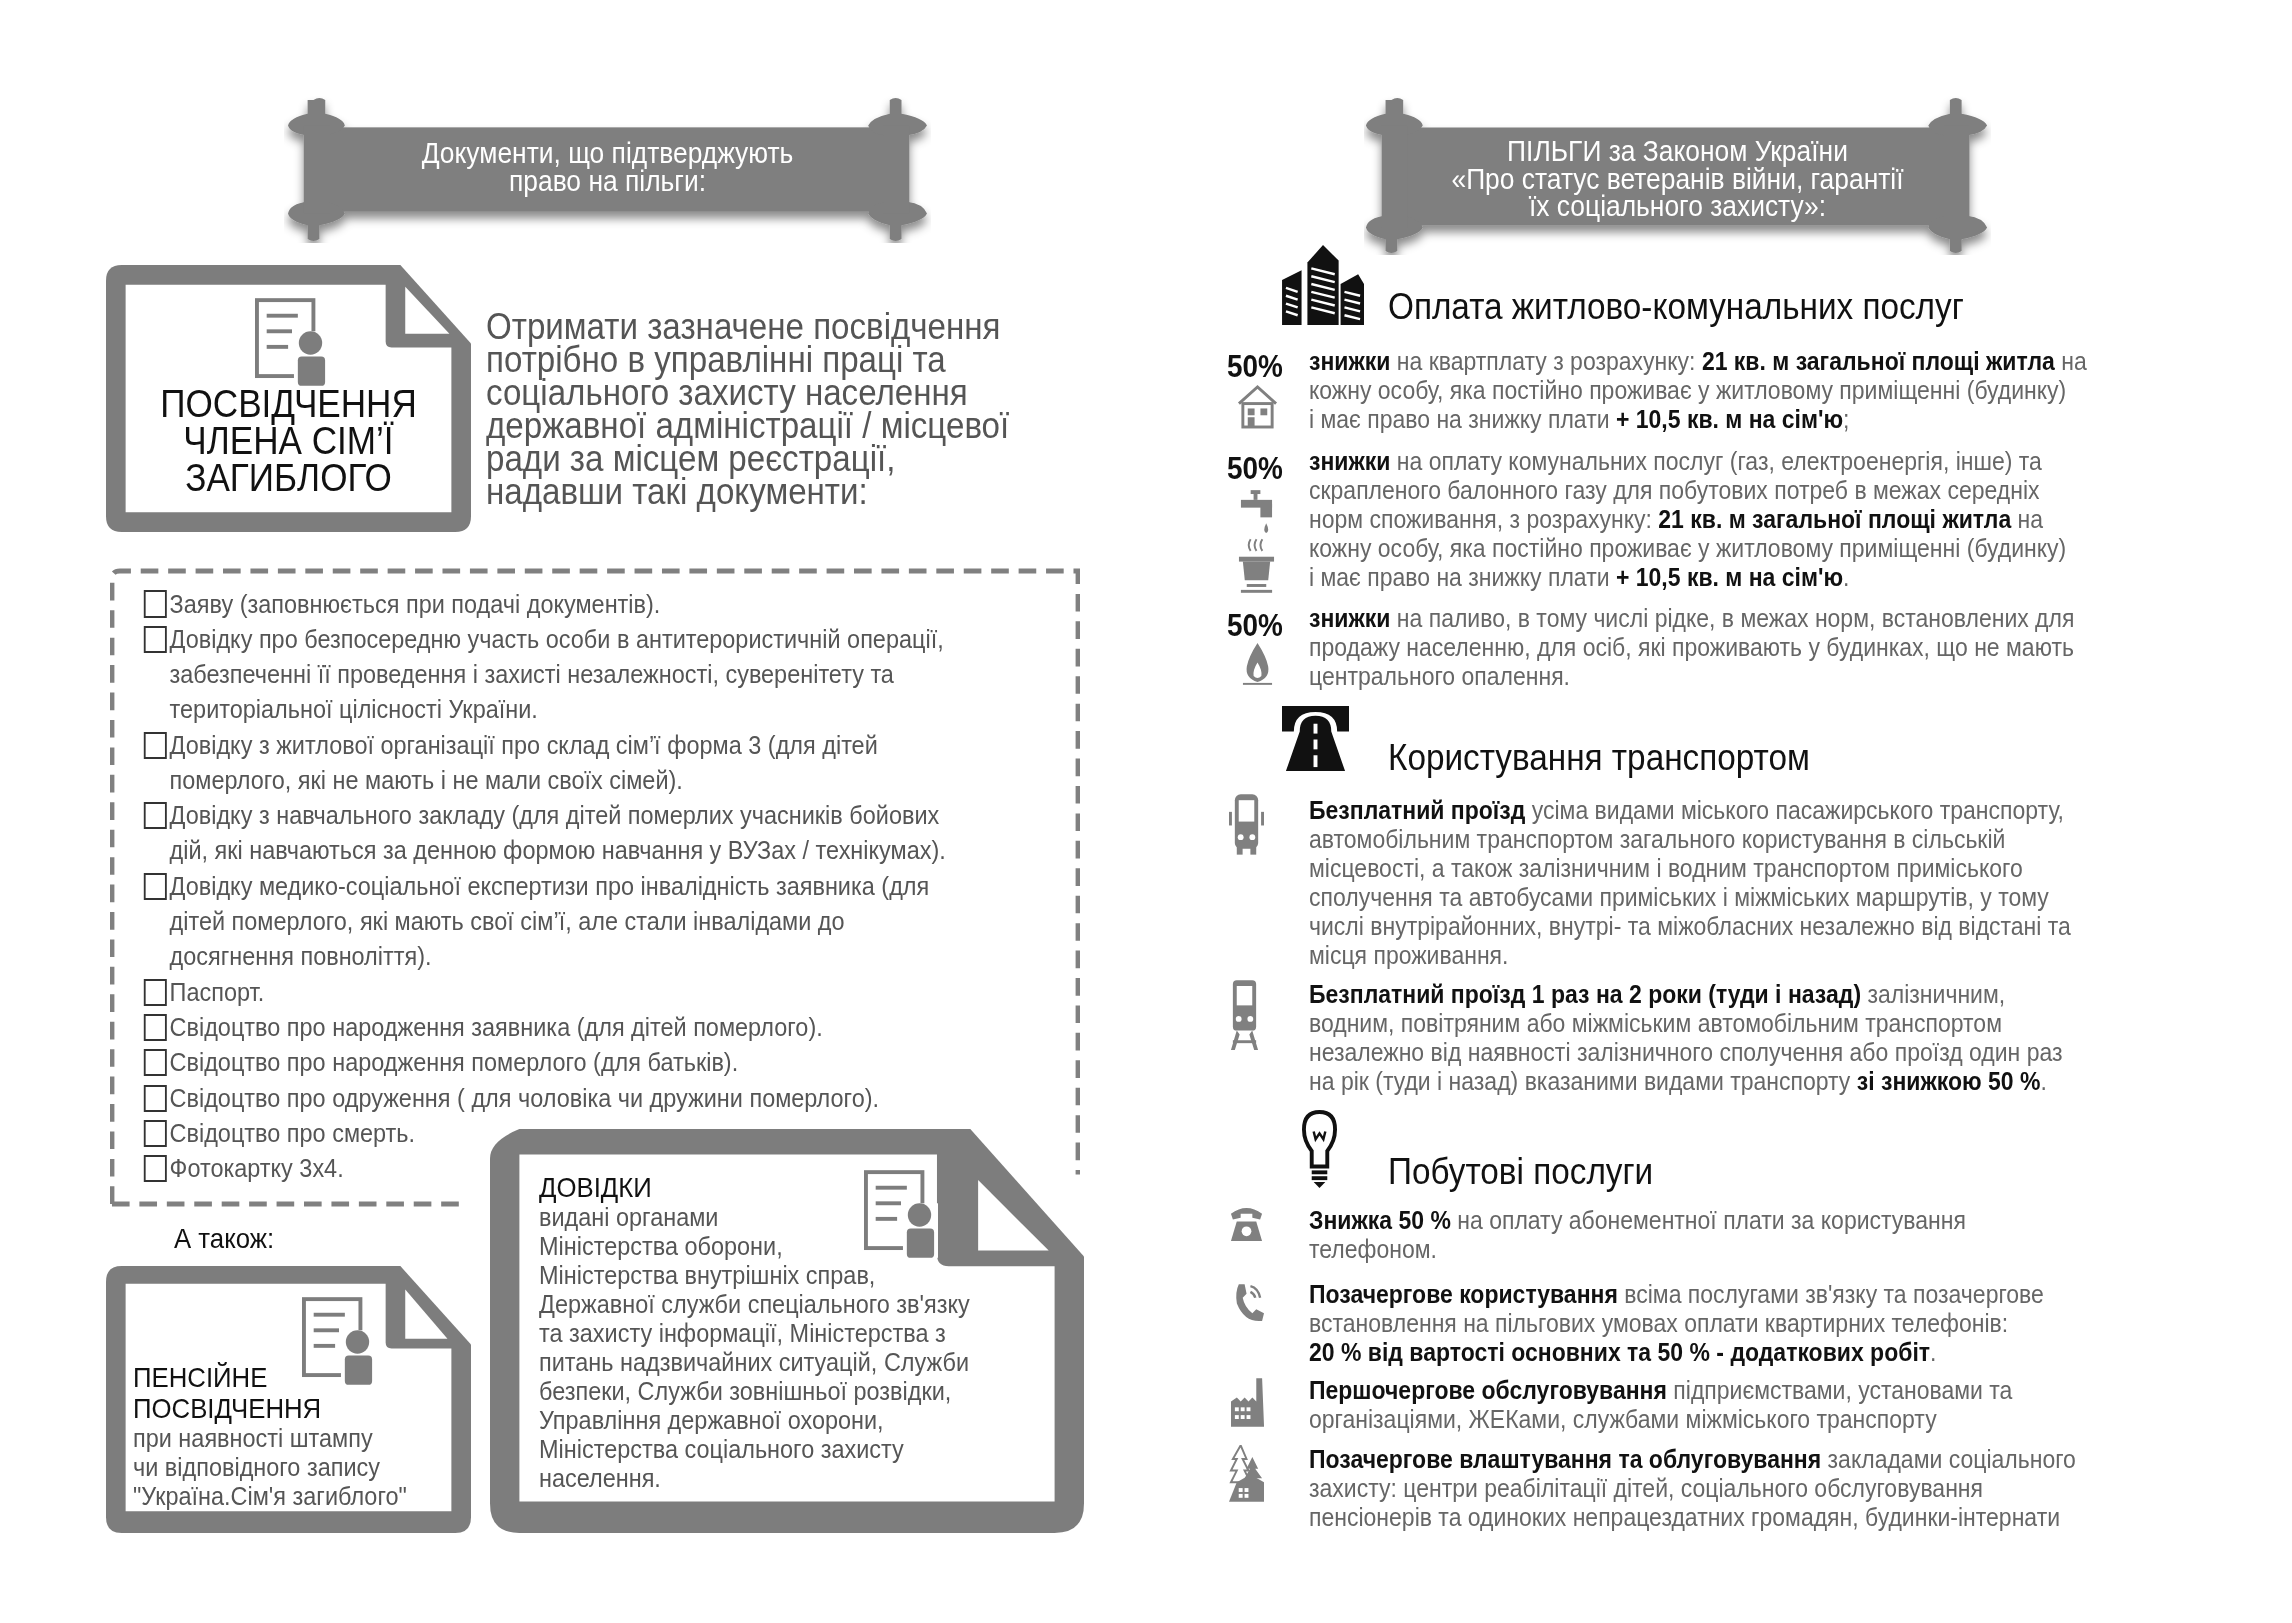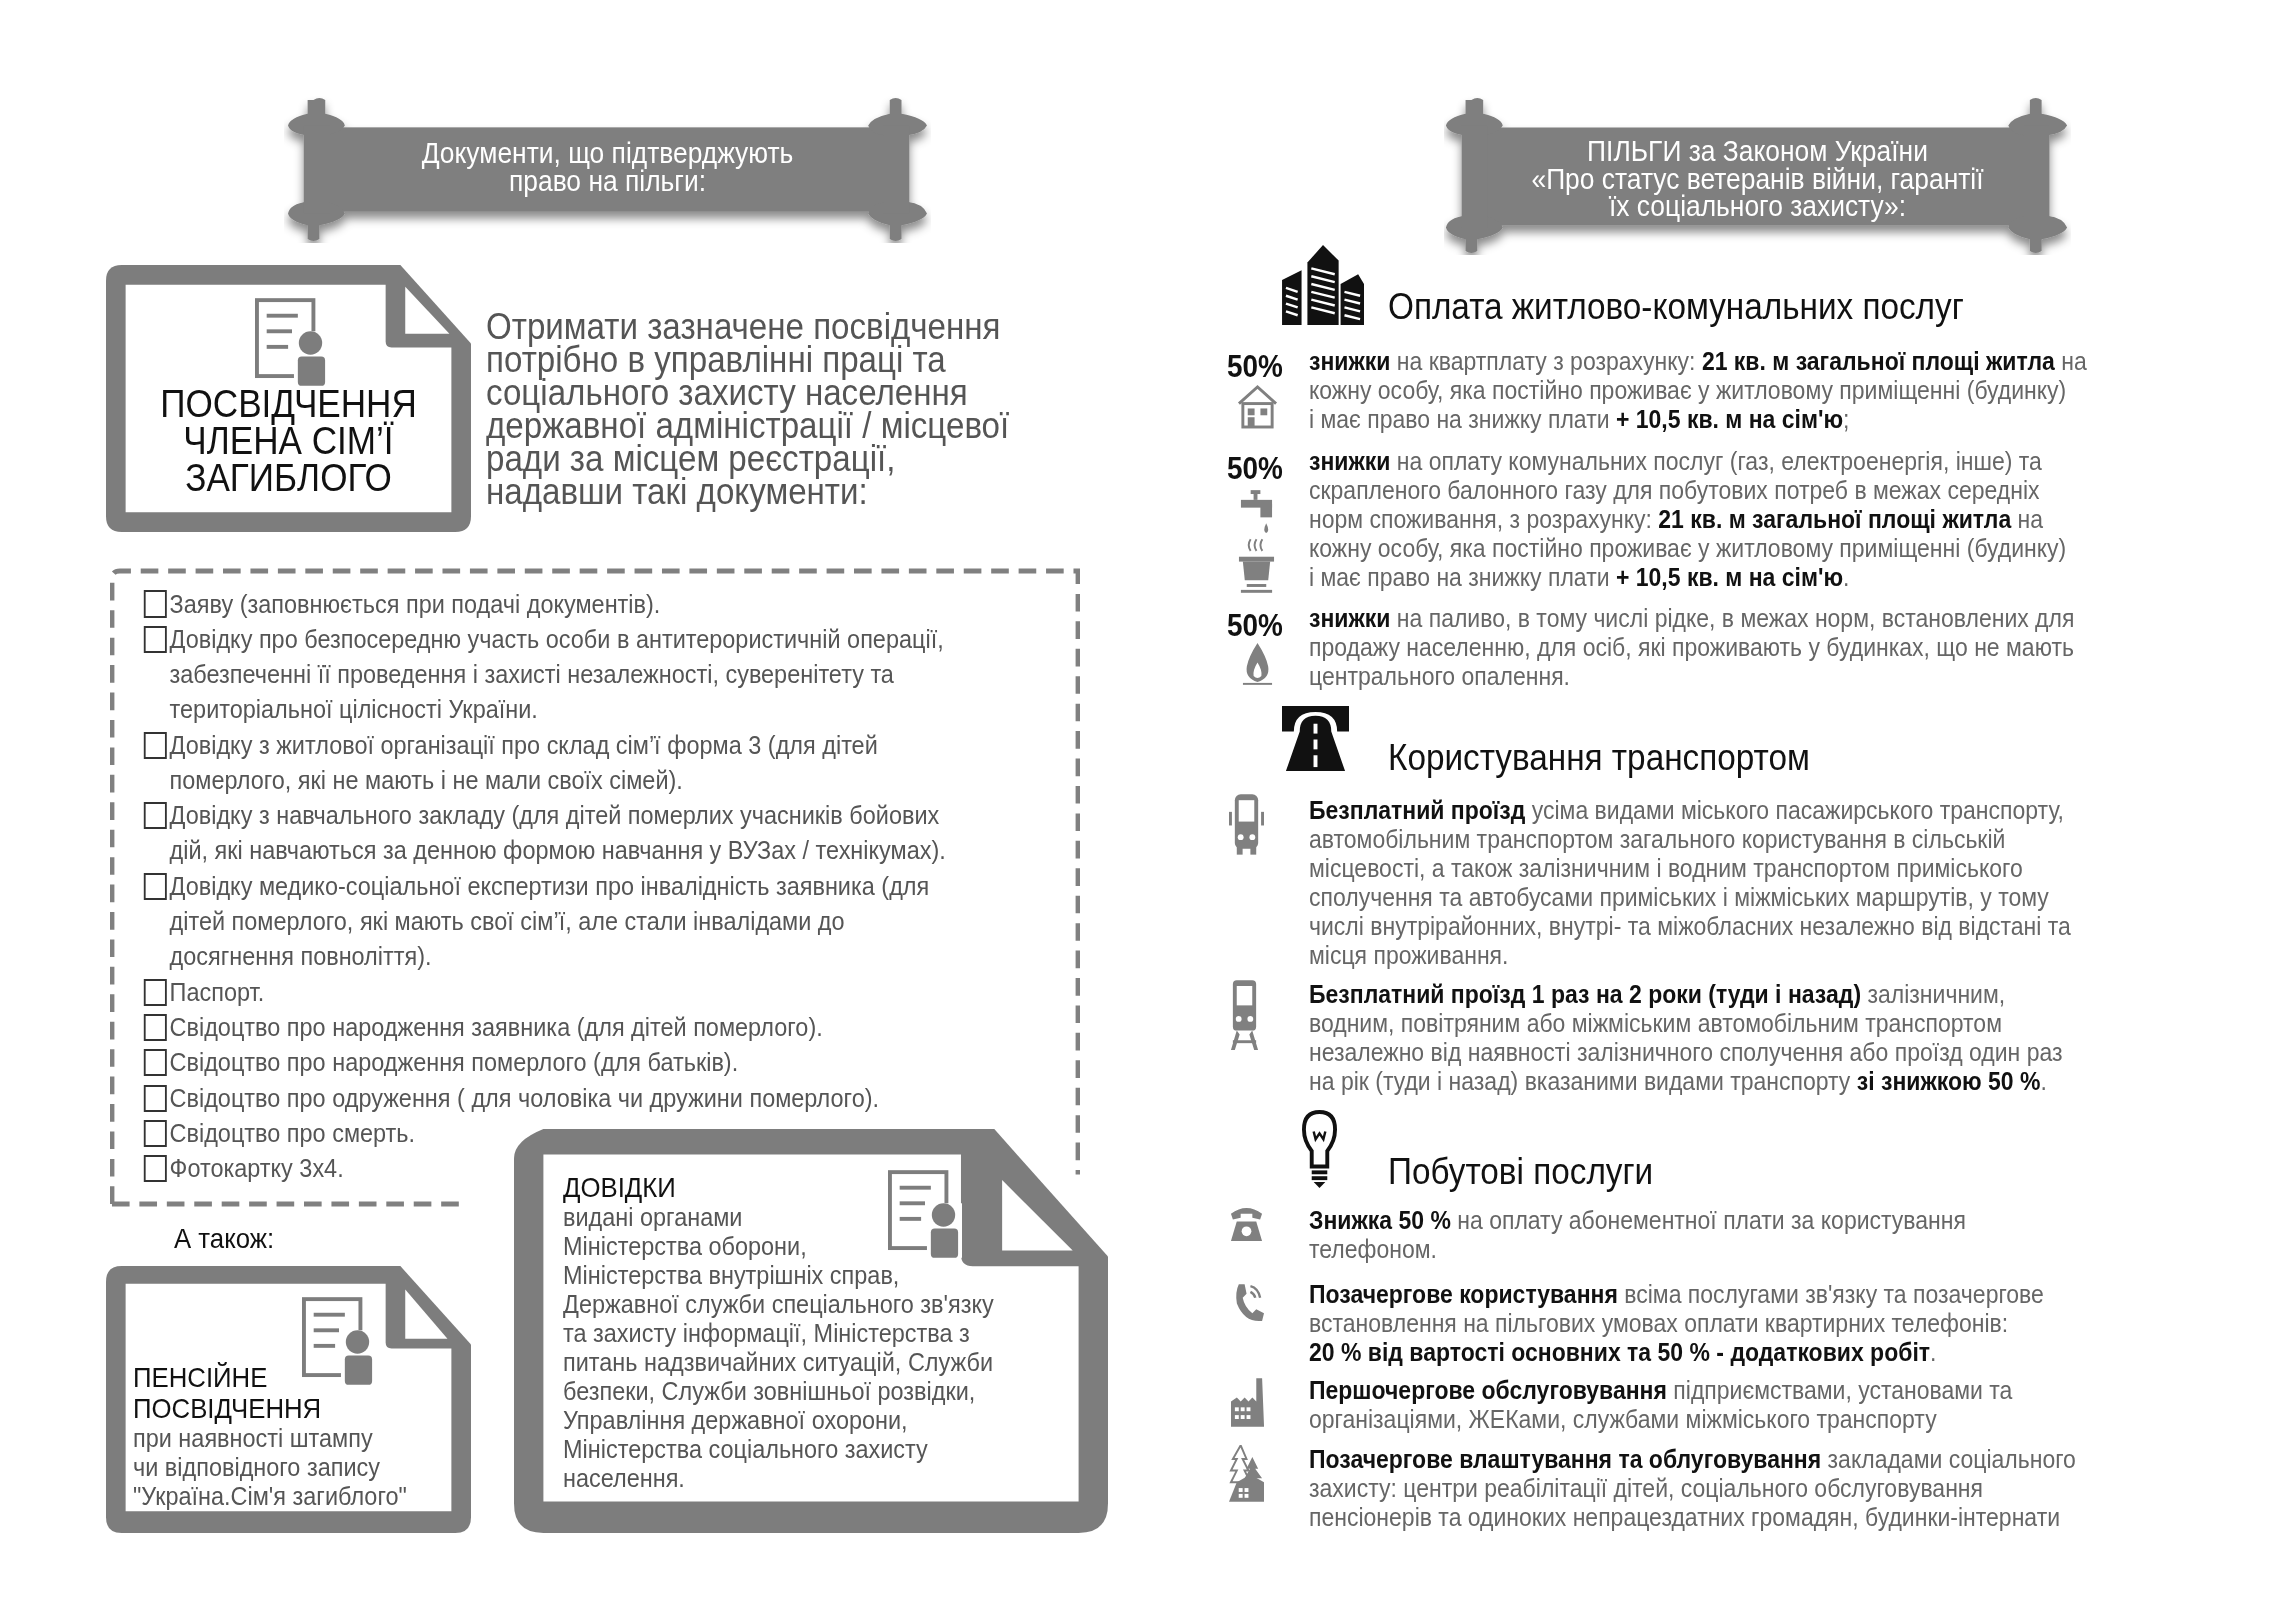--- a/index.html
+++ b/index.html
@@ -178,21 +178,21 @@
   </svg>
   <div class="abs card-text" style="left:27.4px;top:96px;width:333px;">
     <div class="card-head">ПЕНСІЙНЕ</div>
     <div class="card-head">ПОСВІДЧЕННЯ</div>
     <div>при наявності штампу</div>
     <div>чи відповідного запису</div>
     <div>"Україна.Сім'я загиблого"</div>
   </div>
 </div>
 
-<div class="doc-card" style="left:514px;top:1129px;width:594px;height:404px;">
+<div class="doc-card" style="left:490px;top:1129px;width:594px;height:404px;">
   <svg class="frame" width="594" height="404" viewBox="0 0 606 412">
     <path d="M30 0 L490 0 L606 130 L606 382 Q606 412 576 412 L30 412 Q0 412 0 382 L0 30 Q0 12 30 0 Z" fill="#7d7d7d"></path>
     <path d="M30 26 L456 26 L456 128 Q456 140 468 140 L576 140 L576 380 L30 380 Z" fill="#ffffff"></path>
     <path d="M498 52 L570 124 L498 124 Z" fill="#ffffff"></path>
   </svg>
   <svg class="ico" style="left:374px;top:41px;" width="74" height="88" viewBox="0 0 76 90">
     <rect x="2" y="2" width="58" height="78" fill="none" stroke="#7d7d7d" stroke-width="4"></rect>
     <rect x="12" y="16" width="32" height="4" fill="#7d7d7d"></rect>
     <rect x="12" y="32" width="26" height="4" fill="#7d7d7d"></rect>
     <rect x="12" y="48" width="22" height="4" fill="#7d7d7d"></rect>
@@ -208,21 +208,21 @@
     <div>Державної служби спеціального зв'язку</div>
     <div>та захисту інформації, Міністерства з</div>
     <div>питань надзвичайних ситуацій, Служби</div>
     <div>безпеки, Служби зовнішньої розвідки,</div>
     <div>Управління державної охорони,</div>
     <div>Міністерства соціального захисту</div>
     <div>населення.</div>
   </div>
 </div>
 
-<div class="banner" style="left:1444px;top:96px;width:627px;height:159px;">
+<div class="banner" style="left:1364px;top:96px;width:627px;height:159px;">
   <svg width="627" height="159" viewBox="0 0 640 162">
     <defs>
       <filter id="sh2" x="-10%" y="-10%" width="120%" height="140%">
           <feDropShadow dx="0" dy="7" stdDeviation="5" flood-color="#000" flood-opacity="0.45"></feDropShadow>
         </filter>
     </defs>
     <g filter="url(#sh2)" fill="#7f7f7f">
       <rect x="36" y="32" width="568" height="100"></rect>
       <path d="M28 4 Q34 0 40 4 L40 18 Q58 22 60 30 Q56 38 38 40 L22 40 Q4 38 2 30 Q4 22 22 18 L22 4 Z"></path>
       <path d="M22 122 Q4 124 2 134 Q4 142 22 146 L22 158 Q28 162 34 158 L34 146 Q56 142 60 134 Q56 124 38 122 Z"></path>

